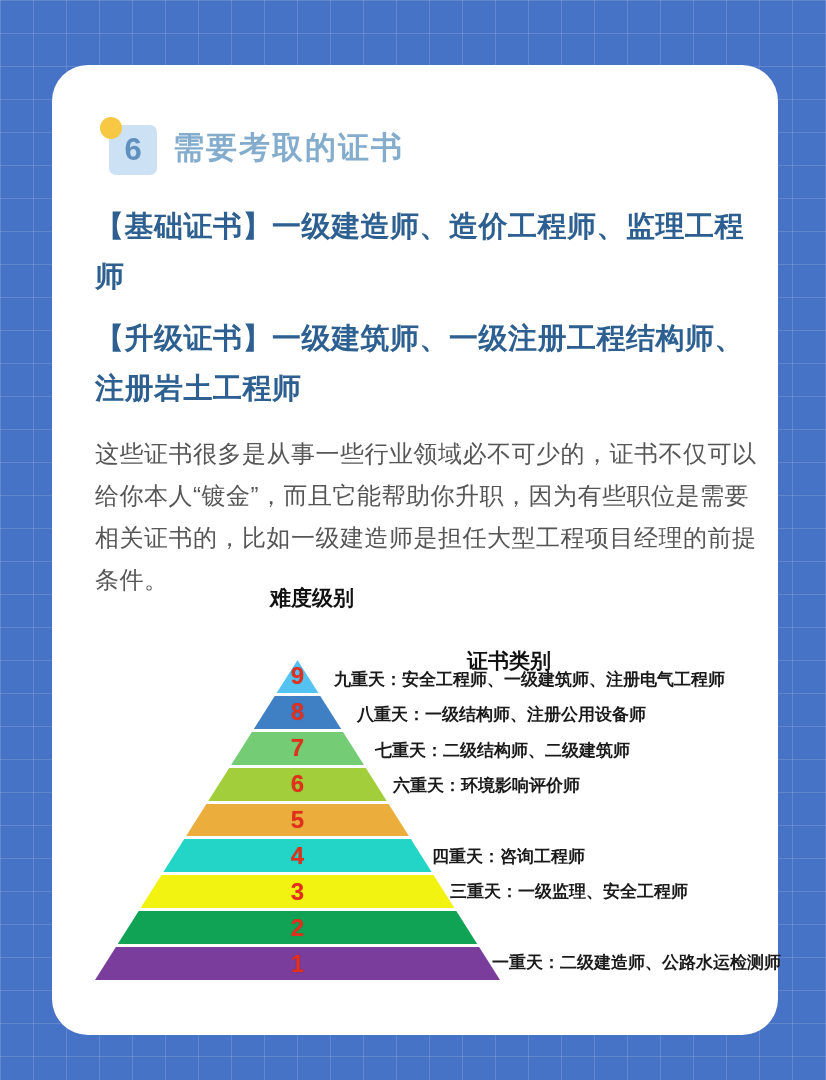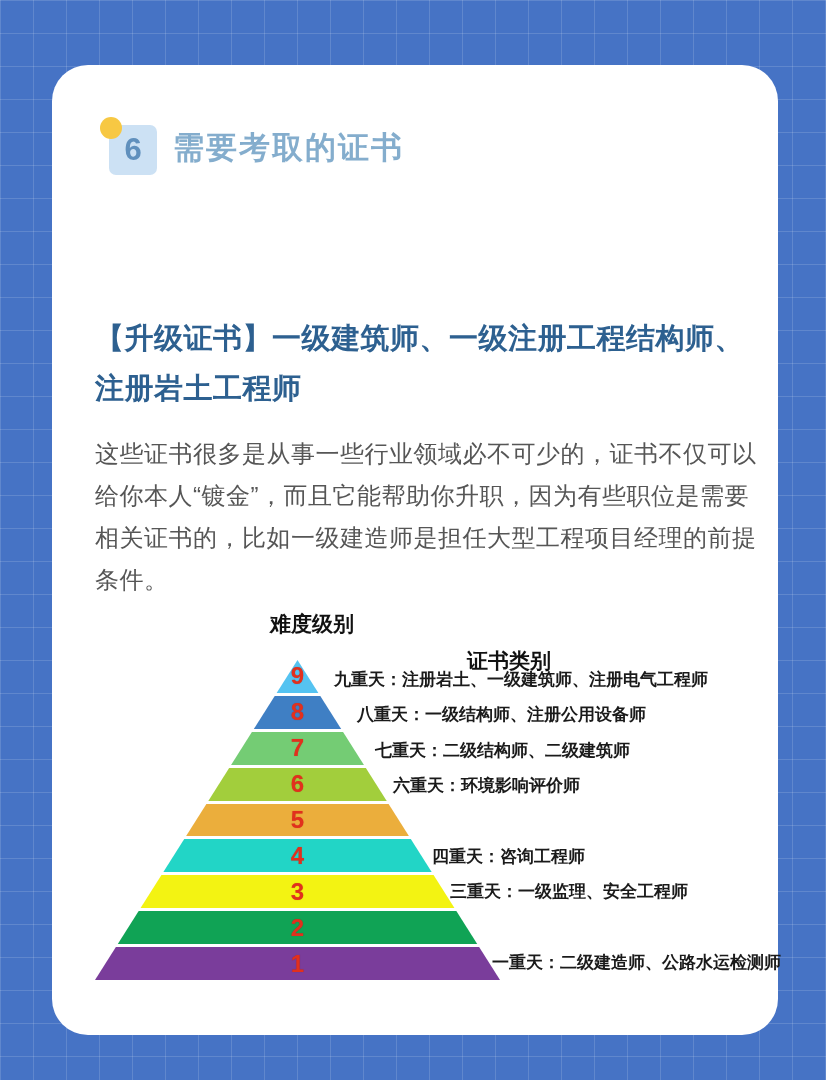--- a/index.html
+++ b/index.html
@@ -38,21 +38,21 @@
   .para-em.p1{top:136px;}
   .para-em.p2{top:248px;}
   .para-note{
     position:absolute;left:43px;top:368px;width:662px;
     color:#565656;font-size:24px;line-height:42px;letter-spacing:.5px;
   }
   
   .col-head{
     position:absolute;color:#111;font-size:21px;font-weight:bold;white-space:nowrap;
   }
-  .col-head.left{left:218px;top:545px;font-family:Liberation Mono, monospace;}
+  .col-head.left{left:218px;top:519px;font-family:Liberation Mono, monospace;}
   .col-head.right{left:415px;top:545px;margin-top:37px;}
   .pyramid{
     position:absolute;left:43px;top:595px;width:405px;height:320px;
     clip-path:polygon(50% 0, 100% 100%, 0 100%);
     display:flex;flex-direction:column;gap:3px;
   }
   .band{flex:1;display:flex;align-items:center;justify-content:center;}
   .band .num{
     color:#E2301D;font-size:24px;font-weight:bold;line-height:1;
     text-shadow:0 0 1px rgba(120,0,0,.35);
@@ -66,20 +66,21 @@
 <body>
 
 <div class="card">
 
   <div class="badge-dot"></div>
   <div class="badge">
     <span>6</span>
   </div>
   <div class="page-title">需要考取的证书</div>
 
+  <div class="para-em p1">【基础证书】一级建造师、造价工程师、监理工程师</div>
   <div class="para-em p2">【升级证书】一级建筑师、一级注册工程结构师、注册岩土工程师</div>
 
   <div class="para-note">这些证书很多是从事一些行业领域必不可少的，证书不仅可以给你本人“镀金”，而且它能帮助你升职，因为有些职位是需要相关证书的，比如一级建造师是担任大型工程项目经理的前提条件。</div>
 
   <div class="col-head left">难度级别</div>
   <div class="col-head right">证书类别</div>
 
   <div class="pyramid">
     <div class="band" style="background: rgb(85, 195, 241);">
         <span class="num">9</span>
@@ -103,21 +104,21 @@
         <span class="num">3</span>
       </div>
     <div class="band" style="background: rgb(16, 163, 85);">
         <span class="num">2</span>
       </div>
     <div class="band" style="background: rgb(122, 61, 155);">
         <span class="num">1</span>
       </div>
   </div>
 
-  <div class="lvl-label" style="left:282px;top:604px">九重天：注册岩土、一级建筑师、注册电气工程师</div>
+  <div class="lvl-label" style="left:282px;top:604px">九重天：安全工程师、一级建筑师、注册电气工程师</div>
   <div class="lvl-label" style="left:305px;top:639px">八重天：一级结构师、注册公用设备师</div>
   <div class="lvl-label" style="left:323px;top:675px">七重天：二级结构师、二级建筑师</div>
   <div class="lvl-label" style="left:341px;top:710px">六重天：环境影响评价师</div>
   <div class="lvl-label" style="left:380px;top:781px">四重天：咨询工程师</div>
   <div class="lvl-label" style="left:398px;top:816px">三重天：一级监理、安全工程师</div>
   <div class="lvl-label" style="left:440px;top:887px">一重天：二级建造师、公路水运检测师</div>
 
 </div>
 
 </body></html>

